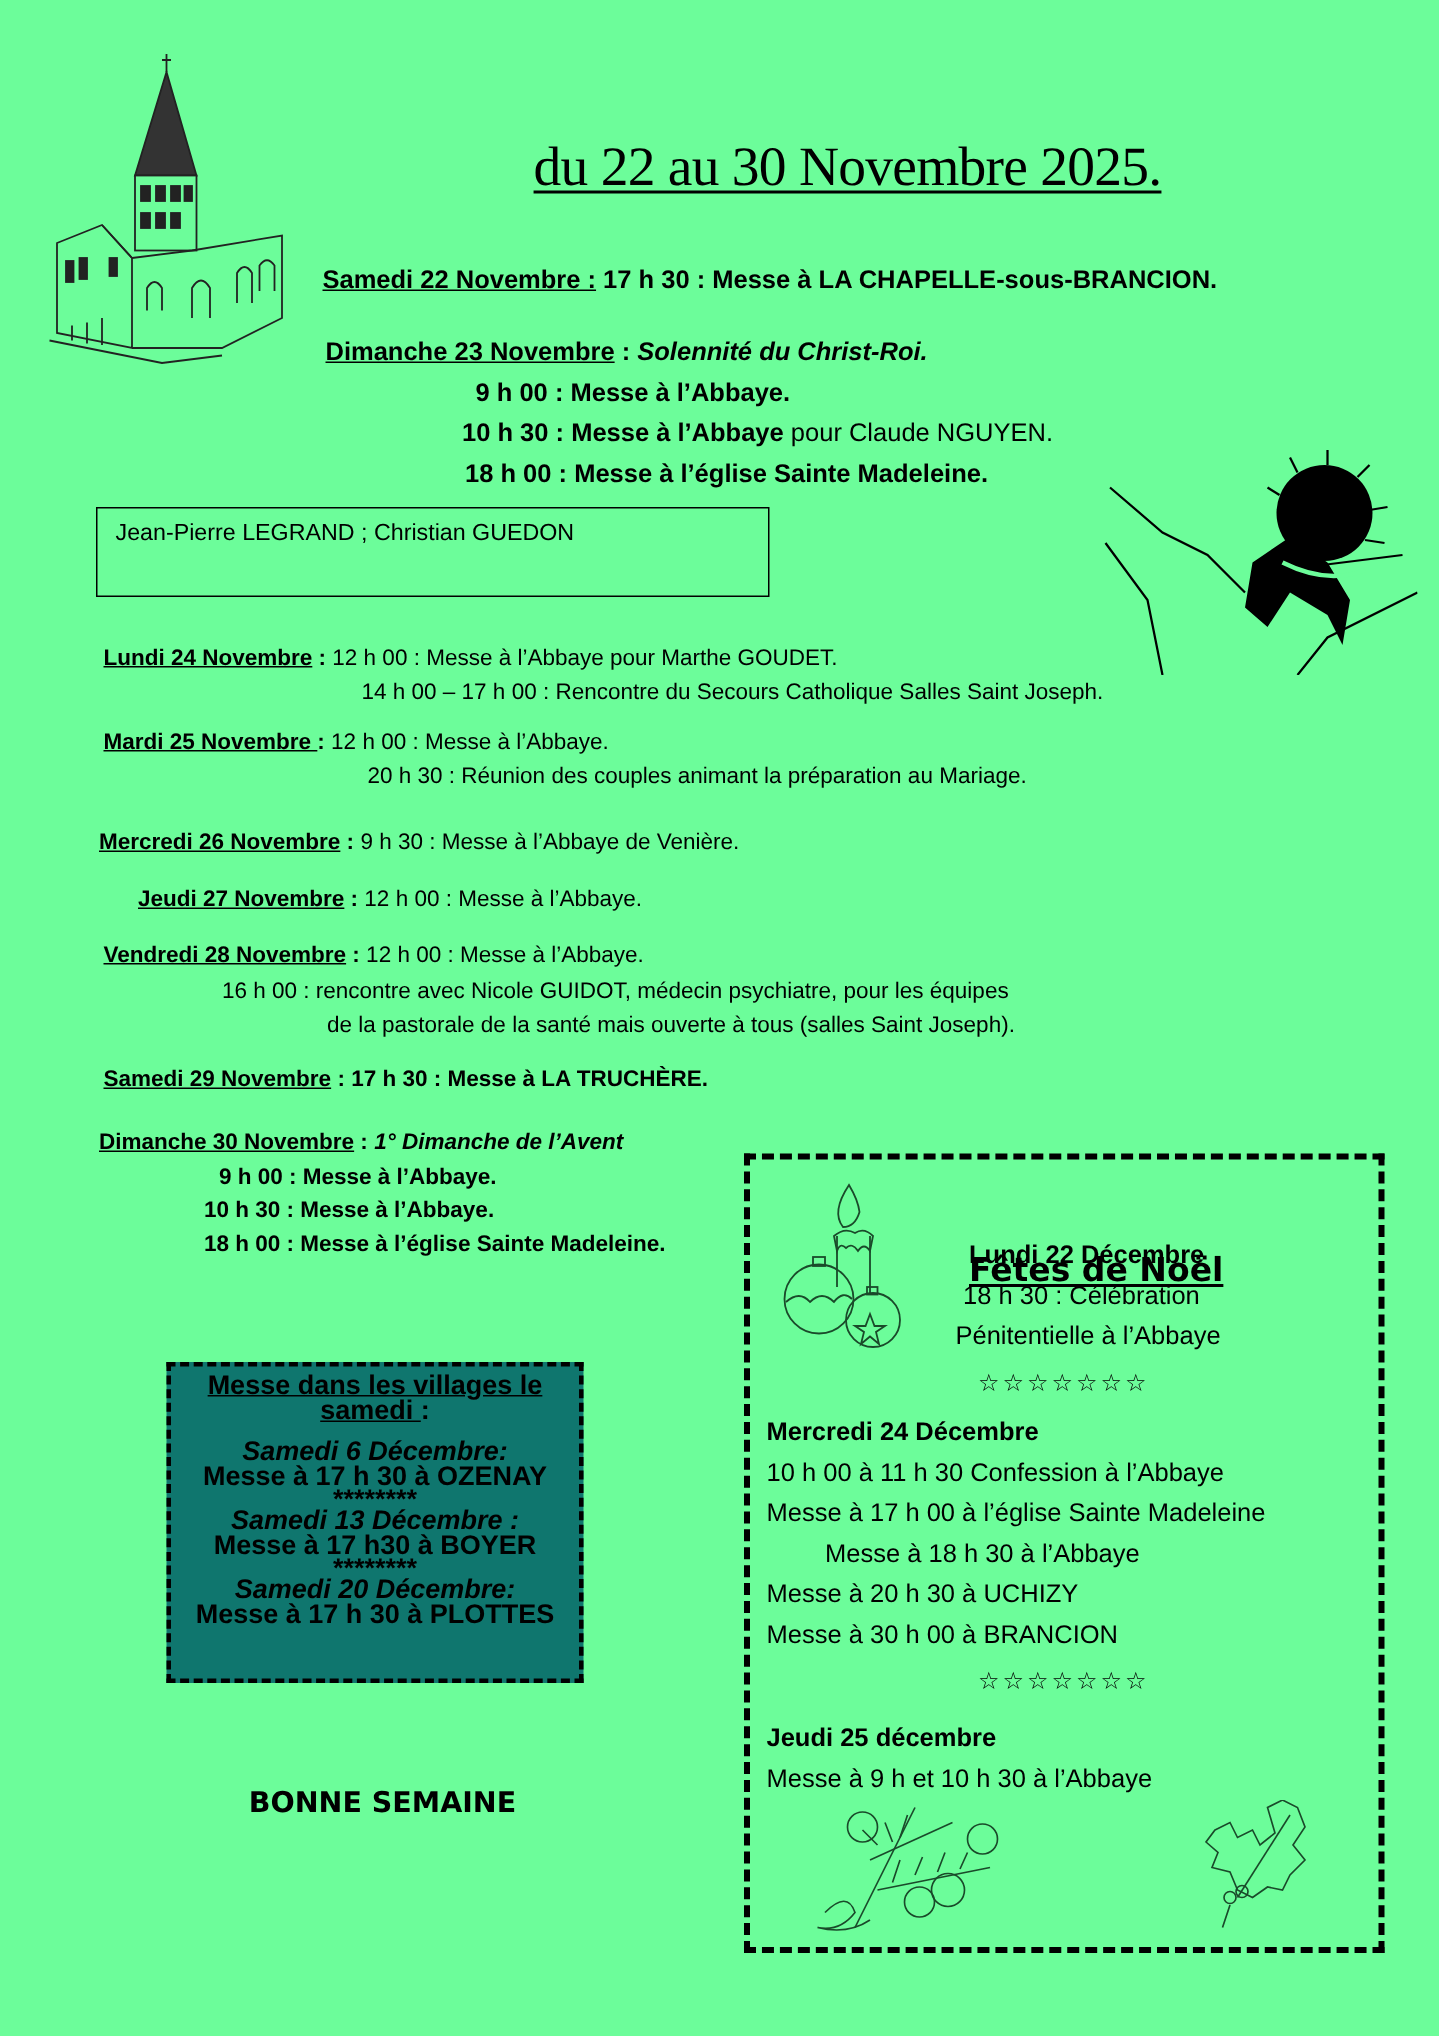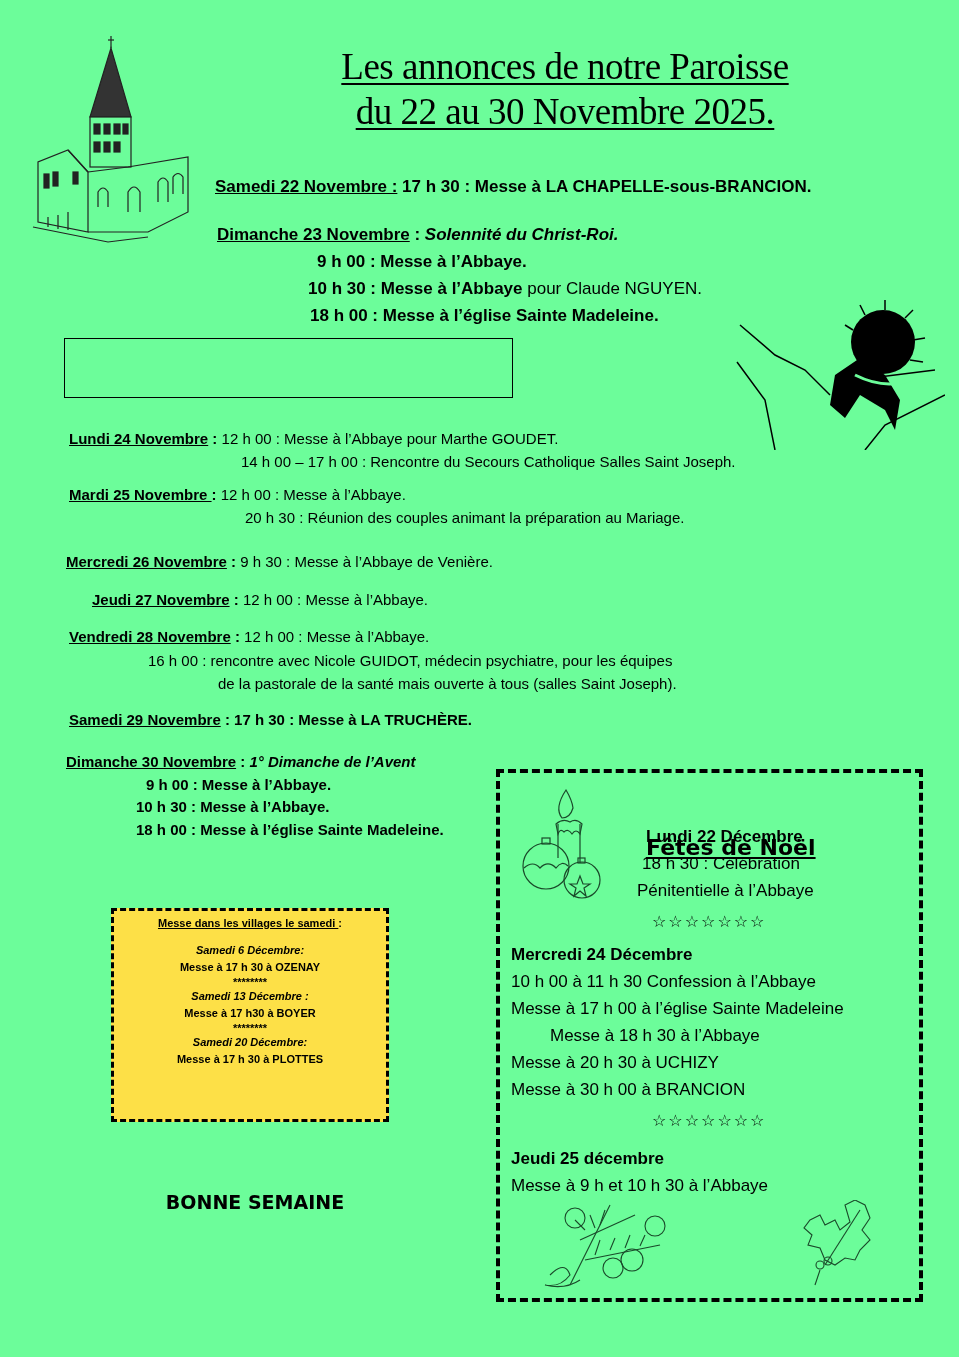--- a/index.html
+++ b/index.html
@@ -23,22 +23,22 @@
   .l2 { font-size:15px; }
   .line { white-space:nowrap; }
 
   .defunts-box {
     left:64px; top:338px; width:449px; height:60px;
     border:1.5px solid #000; box-sizing:border-box; padding:6px 12px;
     font-size:15.5px; line-height:22px;
   }
   .villages-box {
     left:111px; top:908px; width:278px; height:214px;
-    background:#fde047; border:3px dashed #000; box-sizing:border-box;
-    text-align:center; font-size:11px; line-height:17px; padding-top:4px;
+    background:#0f766e; border:3px dashed #000; box-sizing:border-box;
+    text-align:center; font-size:18px; line-height:17px; padding-top:4px;
   }
   .noel-box {
     left:496px; top:769px; width:427px; height:533px;
     border:4px dashed #000; box-sizing:border-box;
     font-family:"DejaVu Sans", sans-serif;
   }
   .noel-text { font-size:17px; line-height:27px; }
   .closing {
     left:110px; top:1186px; width:290px; text-align:center;
     font-family:"DejaVu Sans", sans-serif; font-weight:bold; font-size:19px; line-height:33px;
@@ -70,21 +70,21 @@
     <path d="M100 180 L100 160 Q106 150 112 160 L112 180"></path>
     <path d="M130 170 L130 150 Q135 142 140 150 L140 170"></path>
     <path d="M145 162 L145 145 Q150 138 155 145 L155 162"></path>
     <path d="M70 175 L70 160 Q75 152 80 160 L80 175"></path>
     <path d="M5 195 L80 210 L120 205"></path>
     <path d="M20 195 L20 185 M30 197 L30 183 M40 198 L40 180"></path>
   </g>
 </svg>
 
 <div class="abs title">
-  <span>Les annonces de notre Paroisse</span><br>
+  <br>
   <span>du 22 au 30 Novembre 2025.</span>
 </div>
 
 <div class="abs line cond l1 b" style="left:215px;top:177px;">
   <span class="u">Samedi 22 Novembre :</span><span> 17 h 30 : Messe à LA CHAPELLE-sous-BRANCION.</span>
 </div>
 
 <div class="abs line cond l1" style="left:217px;top:225px;">
   <span class="b u">Dimanche 23 Novembre</span><span class="b"> : </span><span class="b i">Solennité du Christ-Roi.</span>
 </div>
@@ -112,20 +112,21 @@
     <line x1="130" y1="15" x2="125" y2="5"></line>
       <line x1="150" y1="10" x2="150" y2="0"></line>
       <line x1="170" y1="18" x2="178" y2="10"></line>
     <line x1="178" y1="40" x2="190" y2="38"></line>
       <line x1="118" y1="30" x2="110" y2="25"></line>
       <line x1="175" y1="60" x2="188" y2="62"></line>
   </g>
 </svg>
 
 <div class="abs defunts-box cond">
+  <div>Jean-Pierre LEGRAND ; Christian GUEDON</div>
 </div>
 
 <div class="abs line cond l2" style="left:69px;top:430px;">
   <span class="b u">Lundi 24 Novembre</span><span class="b"> : </span><span>12 h 00 : Messe à l’Abbaye pour Marthe GOUDET.</span>
 </div>
 <div class="abs line cond l2" style="left:241px;top:453px;">14 h 00 – 17 h 00 : Rencontre du Secours Catholique Salles Saint Joseph.</div>
 
 <div class="abs line cond l2" style="left:69px;top:486px;">
   <span class="b u">Mardi 25 Novembre </span><span class="b">: </span><span>12 h 00 : Messe à l’Abbaye.</span>
 </div>

